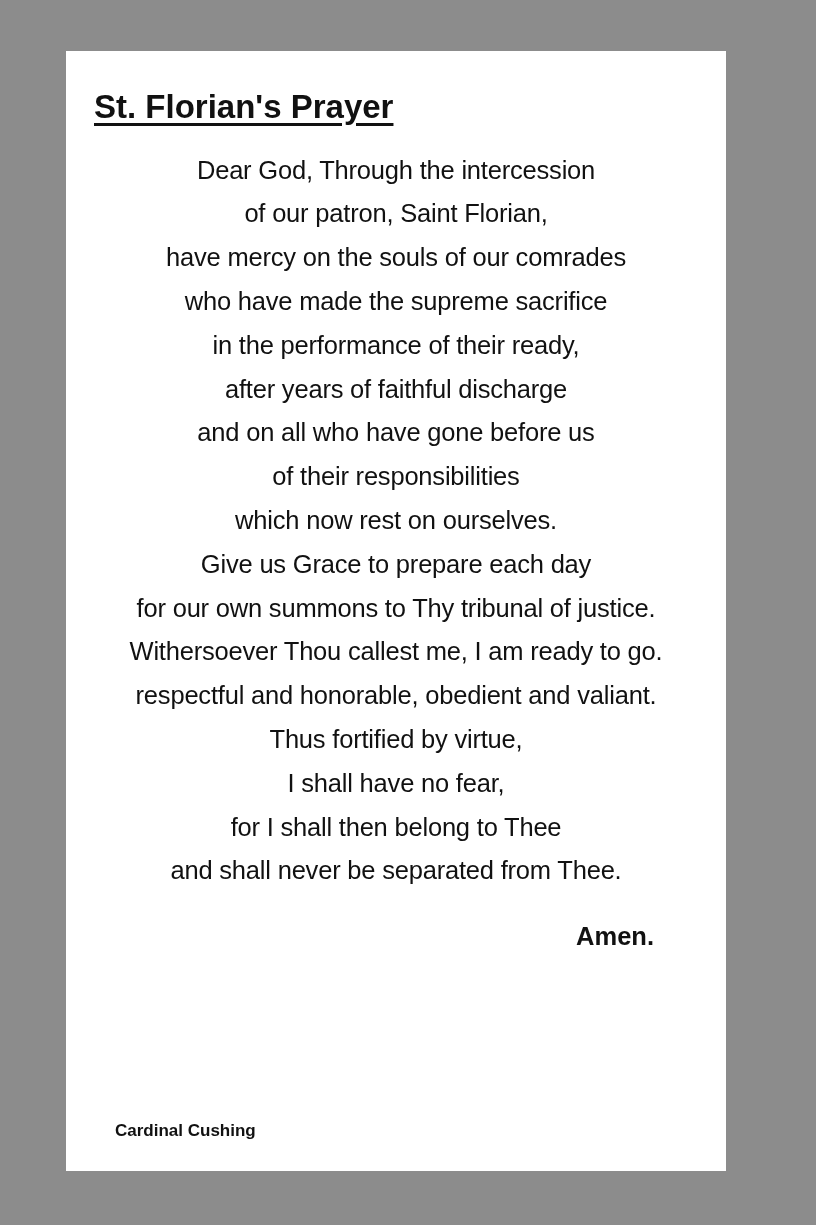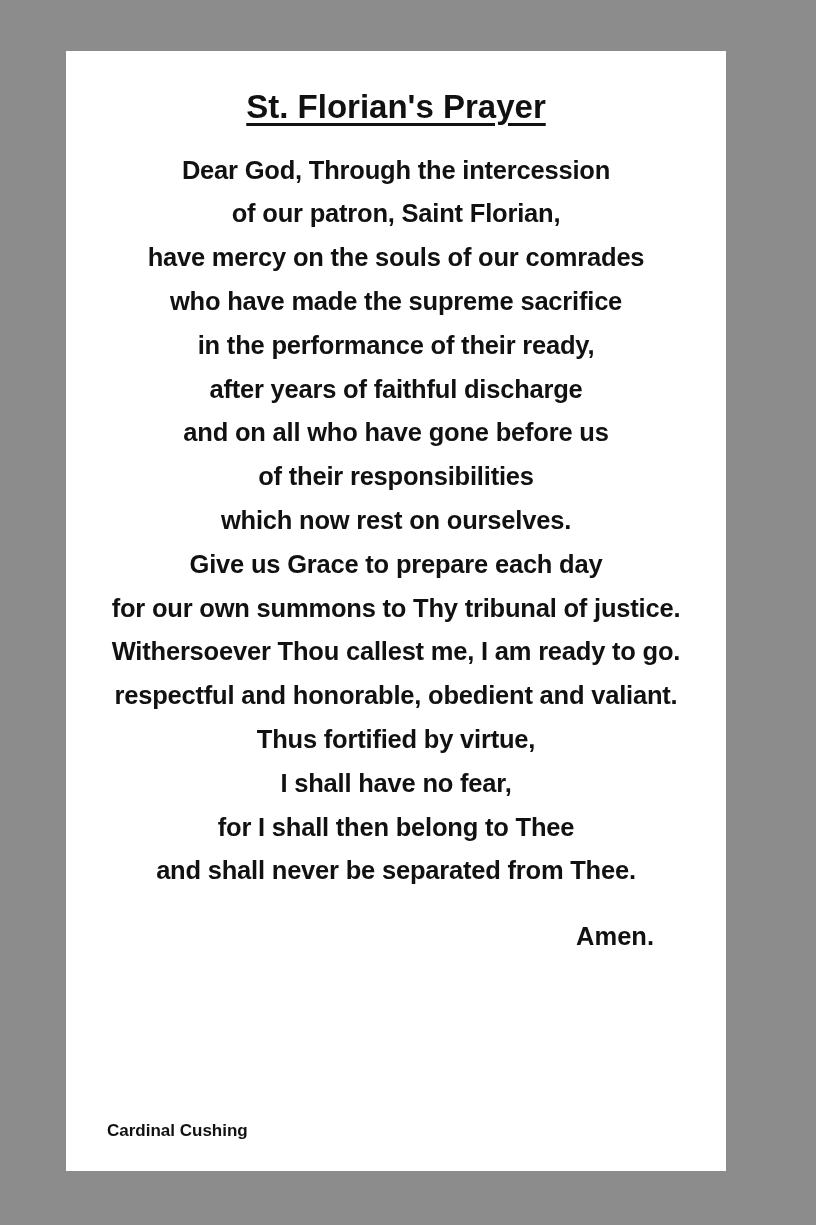--- a/index.html
+++ b/index.html
@@ -17,53 +17,53 @@
     position: absolute;
     left: 66px;
     top: 51px;
     width: 660px;
     height: 1120px;
     background: #ffffff;
     box-sizing: border-box;
     padding: 24px 28px 18px 28px;
   }
   .title {
-    text-align: center;
+    text-align: left;
     font-size: 33px;
     font-weight: bold;
     color: #111111;
     text-decoration: underline;
     text-underline-offset: 5px;
     letter-spacing: 0px;
     margin: 12px 0 22px 0;
     line-height: 1.2;
   }
   .prayer {
     text-align: center;
   }
   .line {
     font-size: 25.5px;
-    font-weight: bold;
+    font-weight: normal;
     color: #111111;
     line-height: 43.8px;
     white-space: nowrap;
     letter-spacing: -0.2px;
   }
   .amen {
     font-size: 25.5px;
     font-weight: bold;
     color: #111111;
     line-height: 43.8px;
     text-align: right;
     padding-right: 44px;
     margin-top: 22px;
   }
   .attribution {
     position: absolute;
-    left: 41px;
+    left: 49px;
     bottom: 30px;
     font-size: 17px;
     font-weight: bold;
     color: #111111;
   }
 </style>
 </head>
 <body>
 
 <div class="page">

